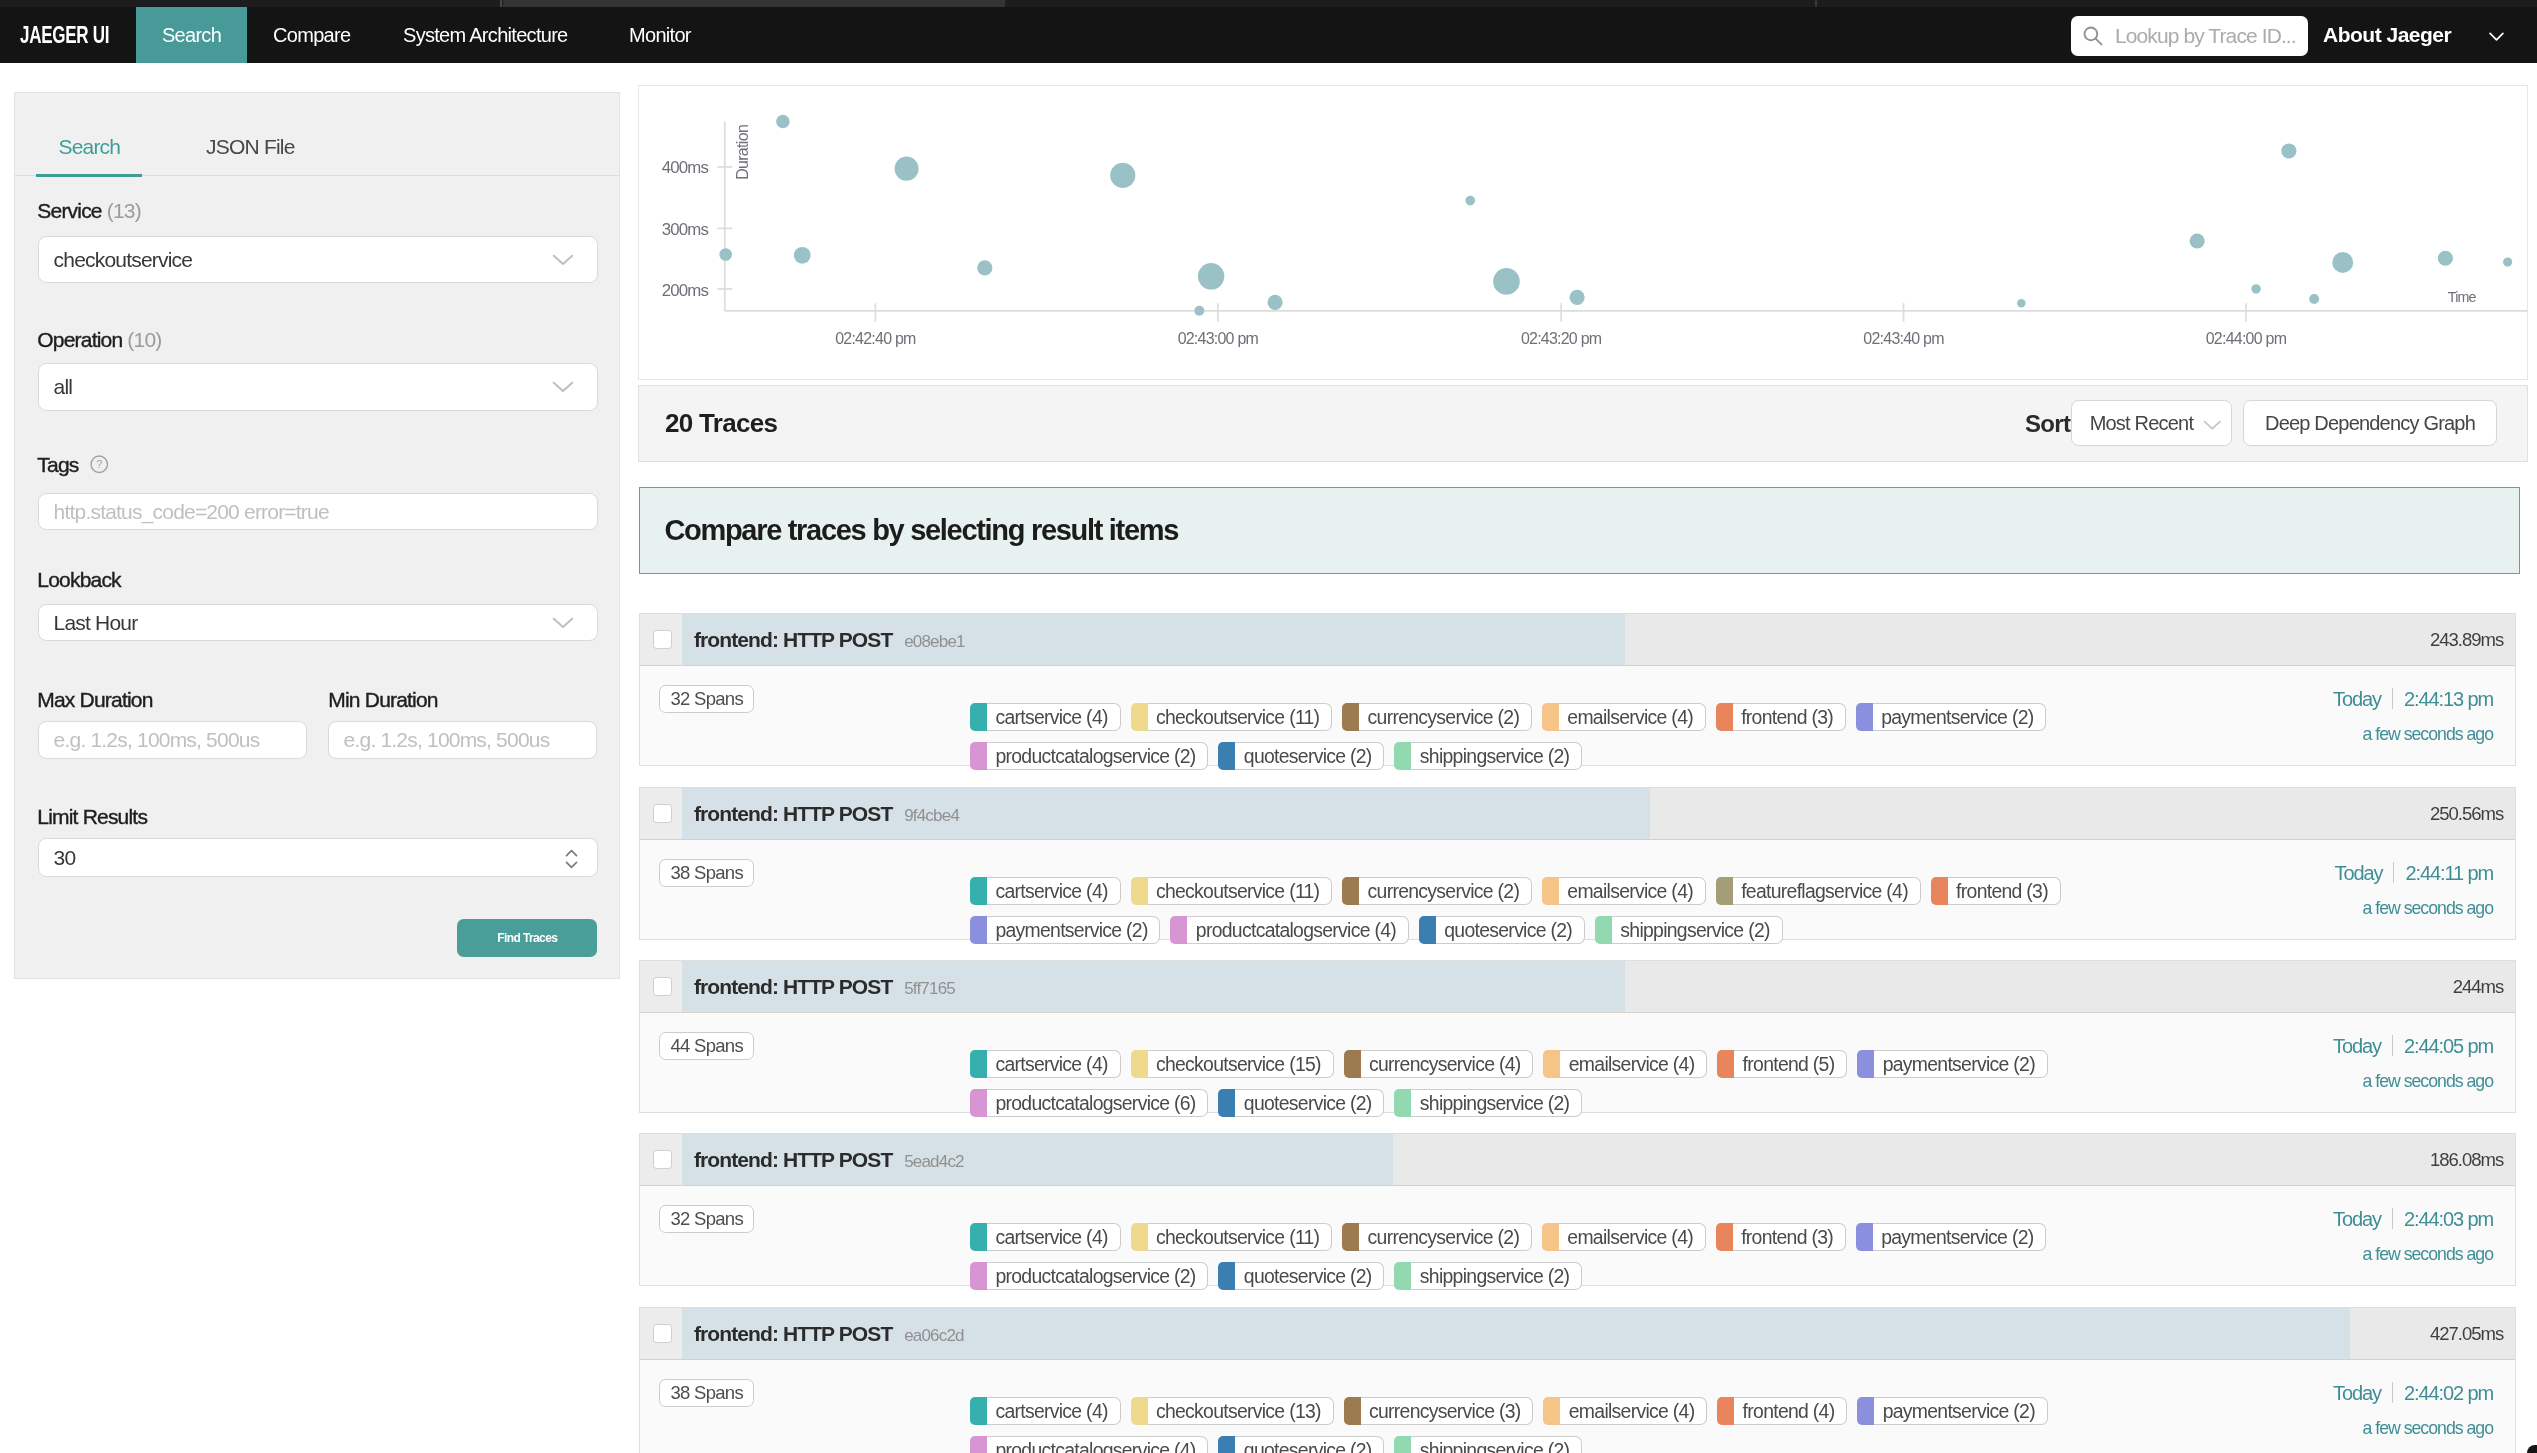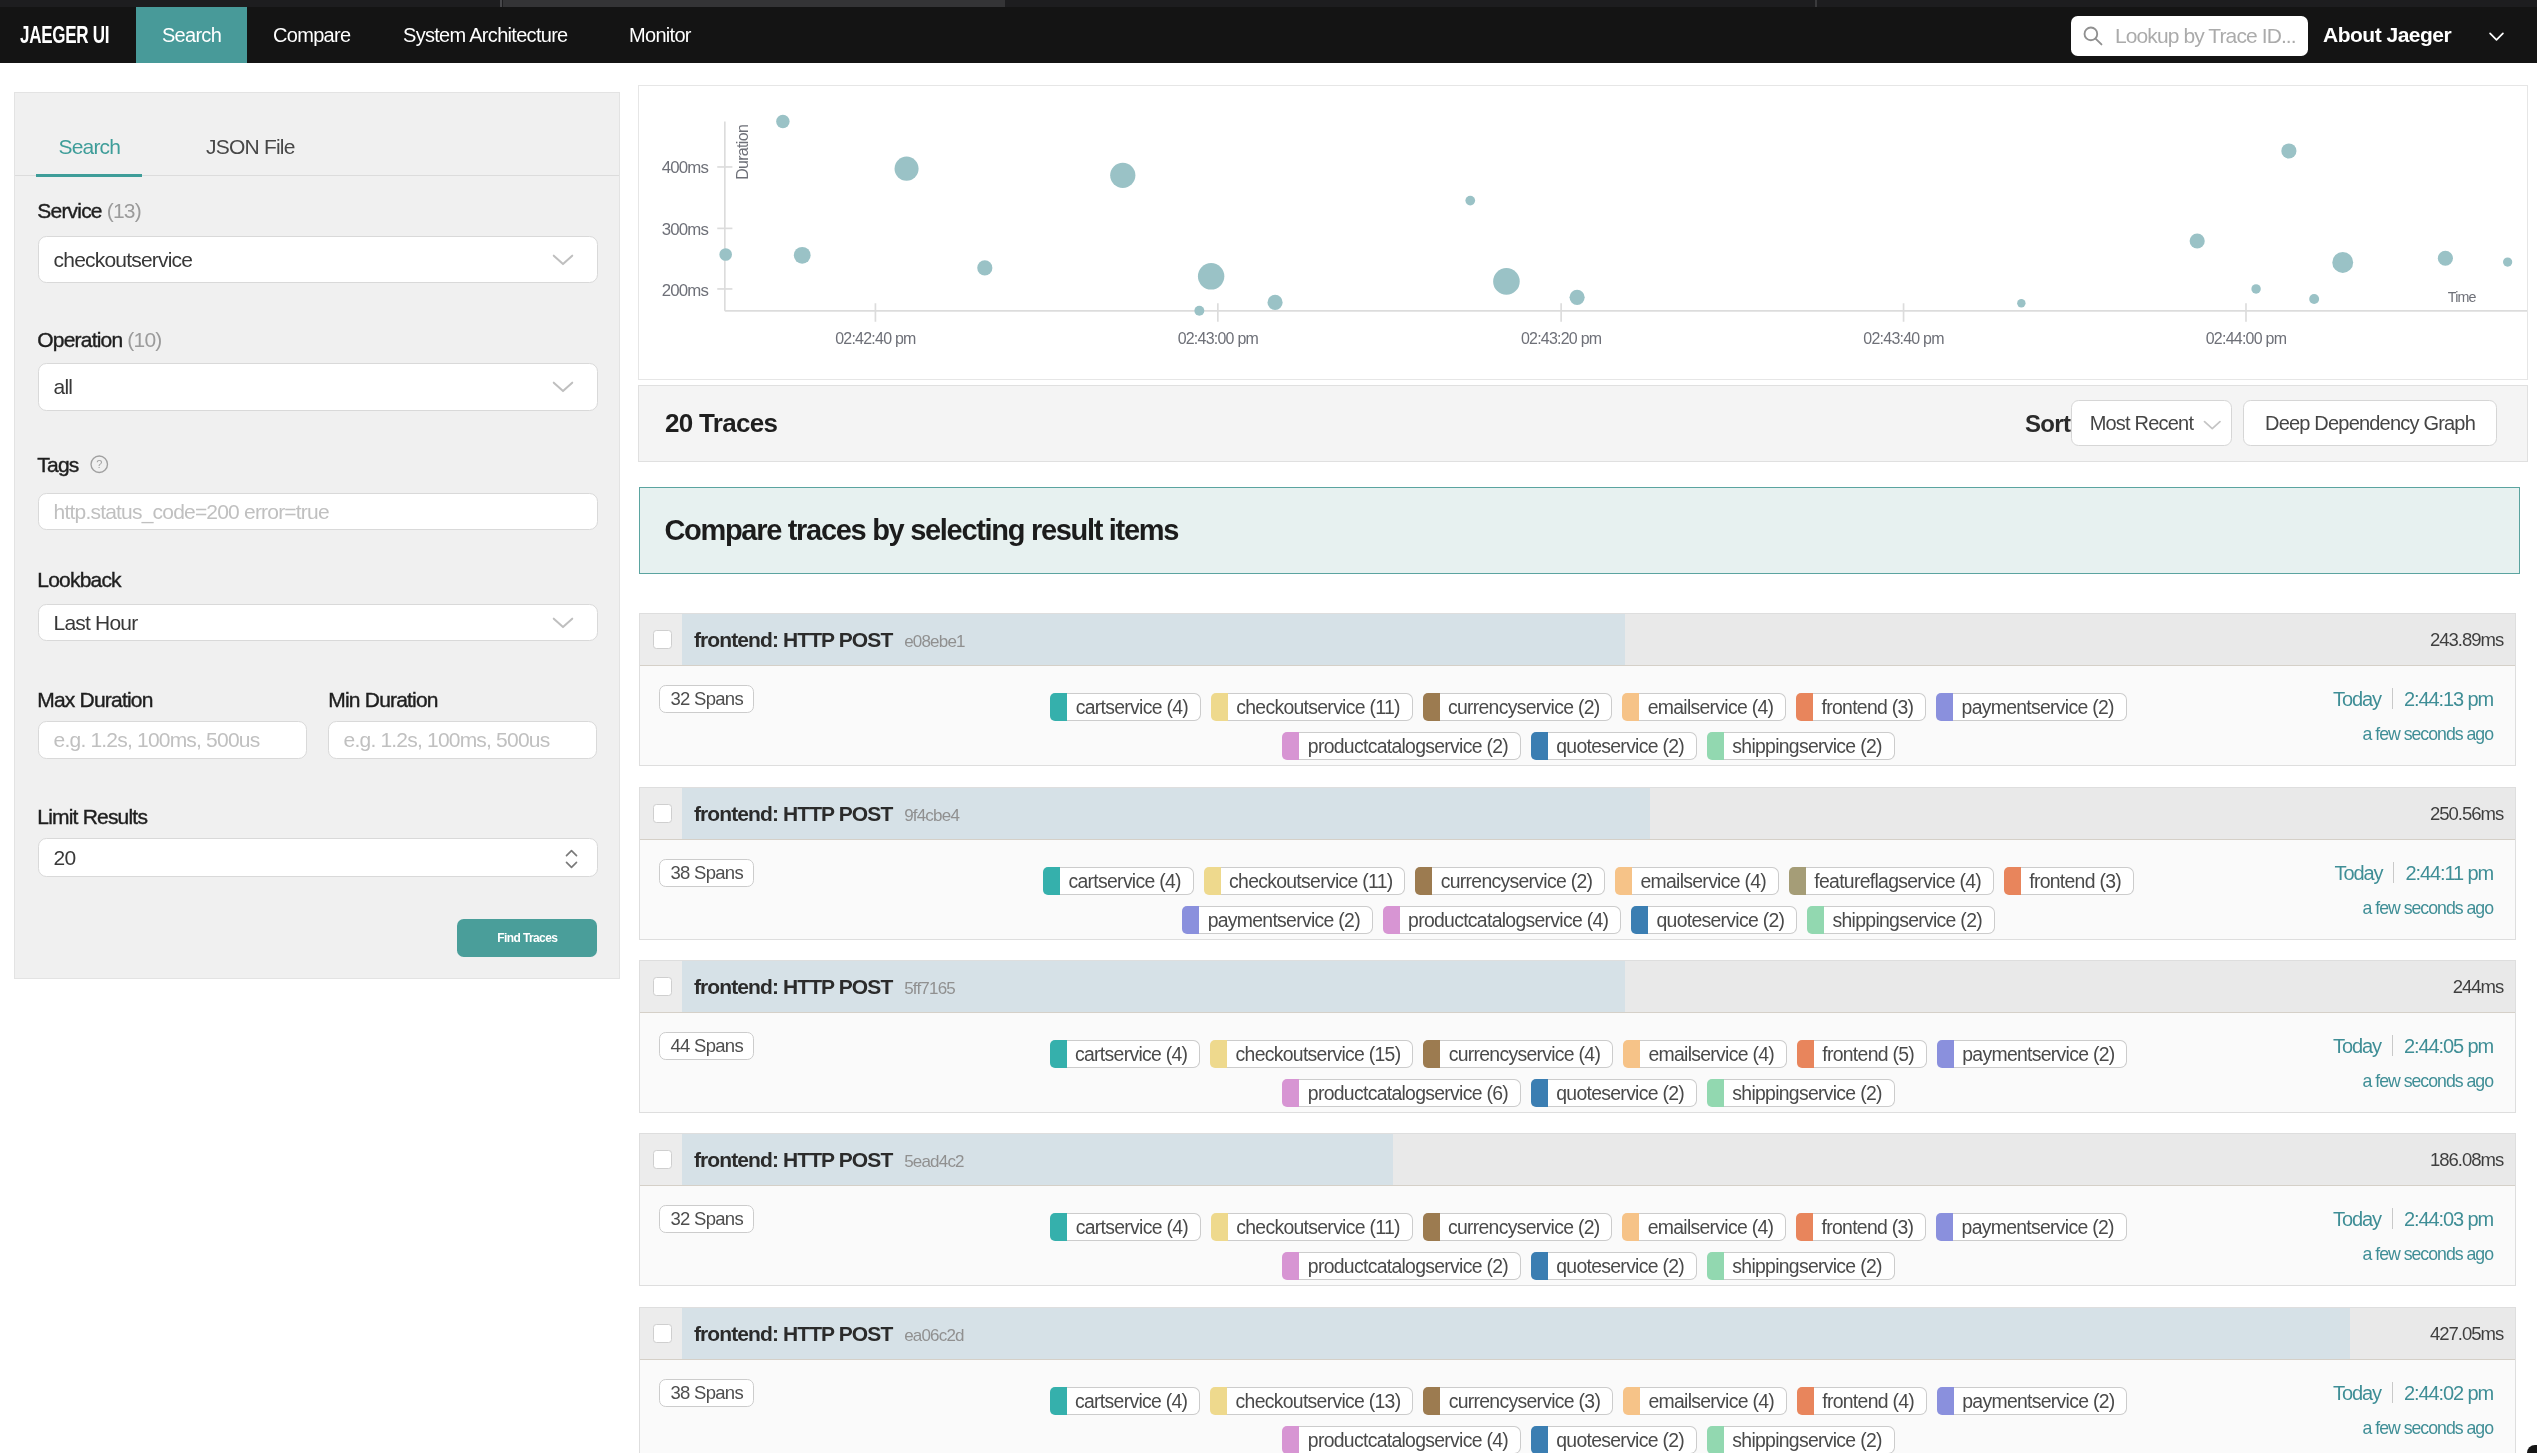--- a/index.html
+++ b/index.html
@@ -79,22 +79,22 @@
 .card .cb { position:absolute; left:12.6px; top:16px; width:19.4px; height:19.4px; background:#fff;
   border:0.8px solid #cfcfcf; border-radius:3.4px; }
 .card .title { position:absolute; left:54px; top:0; line-height:51px; font-size:21px;
   font-weight:700; color:#2b2b2b; letter-spacing:-0.9px; white-space:nowrap; }
 .card .tid { font-weight:400; font-size:17px; color:#909090; letter-spacing:-0.8px; margin-left:11.8px; }
 .card .dur { position:absolute; right:11.8px; top:0; line-height:51px; font-size:18.5px;
   color:#3f3f3f; letter-spacing:-1px; }
 .card .spanschip { position:absolute; left:19.4px; top:71px; height:28px; line-height:26px;
   border:0.8px solid #ccc; border-radius:6.7px; padding:0 10px; font-size:18.5px; color:#4e4e4e;
   letter-spacing:-0.7px; background:#fff; }
-.card .svcs { position:absolute; left:330px; top:79px; width:1237px; display:flex;
-  flex-wrap:wrap; column-gap:10px; row-gap:11px;justify-content:center; }
+.card .svcs { position:absolute; left:330px; top:89px; width:1237px; display:flex;
+  flex-wrap:wrap; column-gap:10px; row-gap:11px; }
 .chip { display:inline-flex; height:28px; }
 .chip .sw { width:17px; height:28px; border-radius:5px 0 0 5px; }
 .chip .lb { height:28px; line-height:26px; border:0.8px solid #ccc; border-left:none;
   border-radius:0 6.7px 6.7px 0; padding:0 11.8px 0 8.4px; font-size:19.4px; color:#4a4a4a;
   letter-spacing:-0.7px; background:#fff; white-space:nowrap; }
 .card .when { position:absolute; right:22px; top:71px; text-align:right; color:#3f8e96; }
 .card .when .l1 { font-size:20px; letter-spacing:-1.1px; height:28px; line-height:29.4px; }
 .card .when .l1 .sep { display:inline-block; width:0; height:21px; border-left:1.7px solid #c9c9c9;
   vertical-align:-3.4px; margin:0 11px; }
 .card .when .l2 { font-size:17.7px; letter-spacing:-1px; margin-top:11px; }
@@ -174,21 +174,21 @@
   <div class="flabel" style="top:595px; left:313px;">Min Duration</div>
   <div class="fbox" style="top:628px; height:38px; width:269px; border-width:1.3px;">
     <span class="inner phx">e.g. 1.2s, 100ms, 500us</span>
   </div>
   <div class="fbox" style="top:628px; height:38px; left:313px; width:269px; border-width:1.3px;">
     <span class="inner phx">e.g. 1.2s, 100ms, 500us</span>
   </div>
 
   <div class="flabel" style="top:712px;">Limit Results</div>
   <div class="fbox" style="top:745px; height:39px; border-width:1.3px;">
-    <span class="inner">20</span>
+    <span class="inner">30</span>
     <svg class="chev" style="margin-top:-9.3px; right:18.5px;" width="15" height="22" viewBox="0 0 18 26">
         <polyline points="3,9 9,3 15,9" fill="none" stroke="#7a7a7a" stroke-width="2" stroke-linecap="round" stroke-linejoin="round"></polyline>
         <polyline points="3,17 9,23 15,17" fill="none" stroke="#7a7a7a" stroke-width="2" stroke-linecap="round" stroke-linejoin="round"></polyline>
       </svg>
   </div>
 
   <div id="findbtn">Find Traces</div>
 </div>
 
 <div id="chartbox">

